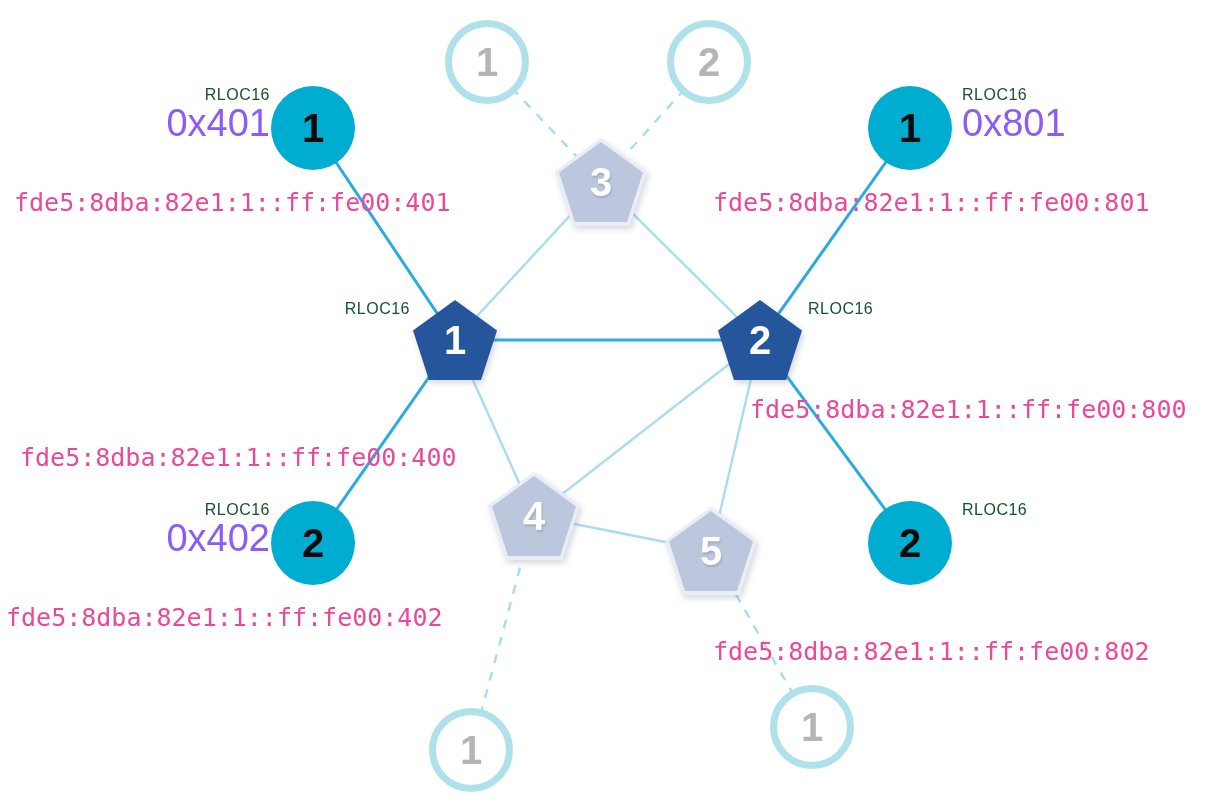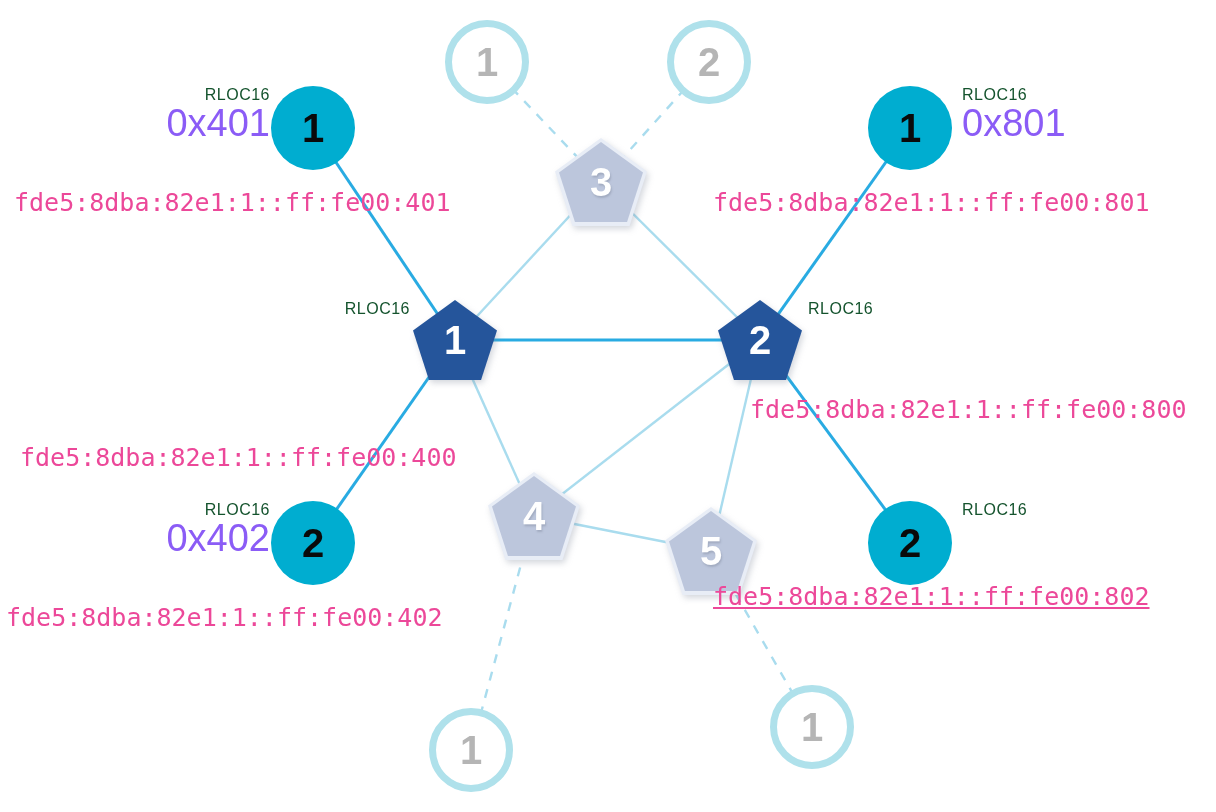--- a/index.html
+++ b/index.html
@@ -221,21 +221,21 @@
 
   <div class="label-group ta-left" style="left:962px; top:86px; width:250px;">
     <div class="lbl-rloc-title">RLOC16</div>
     <div class="lbl-rloc-value">0x801</div>
   </div>
   <div class="lbl-addr" style="left:713px; top:188px;">fde5:8dba:82e1:1::ff:fe00:801</div>
 
   <div class="label-group ta-left" style="left:962px; top:501px; width:250px;">
     <div class="lbl-rloc-title">RLOC16</div>
   </div>
-  <div class="lbl-addr" style="left:713px; top:582px;text-decoration:underline;">fde5:8dba:82e1:1::ff:fe00:802</div>
+  <div class="lbl-addr" style="left:713px; top:637px;">fde5:8dba:82e1:1::ff:fe00:802</div>
 
   <div class="label-group ta-right" style="left:160px; top:300px; width:250px;">
     <div class="lbl-rloc-title">RLOC16</div>
   </div>
   <div class="lbl-addr" style="left:20px; top:395px;margin-top:48px;">fde5:8dba:82e1:1::ff:fe00:400</div>
 
   <div class="label-group ta-left" style="left:808px; top:300px; width:250px;">
     <div class="lbl-rloc-title">RLOC16</div>
   </div>
   <div class="lbl-addr" style="left:731px; top:395px;margin-left:19px;">fde5:8dba:82e1:1::ff:fe00:800</div>

